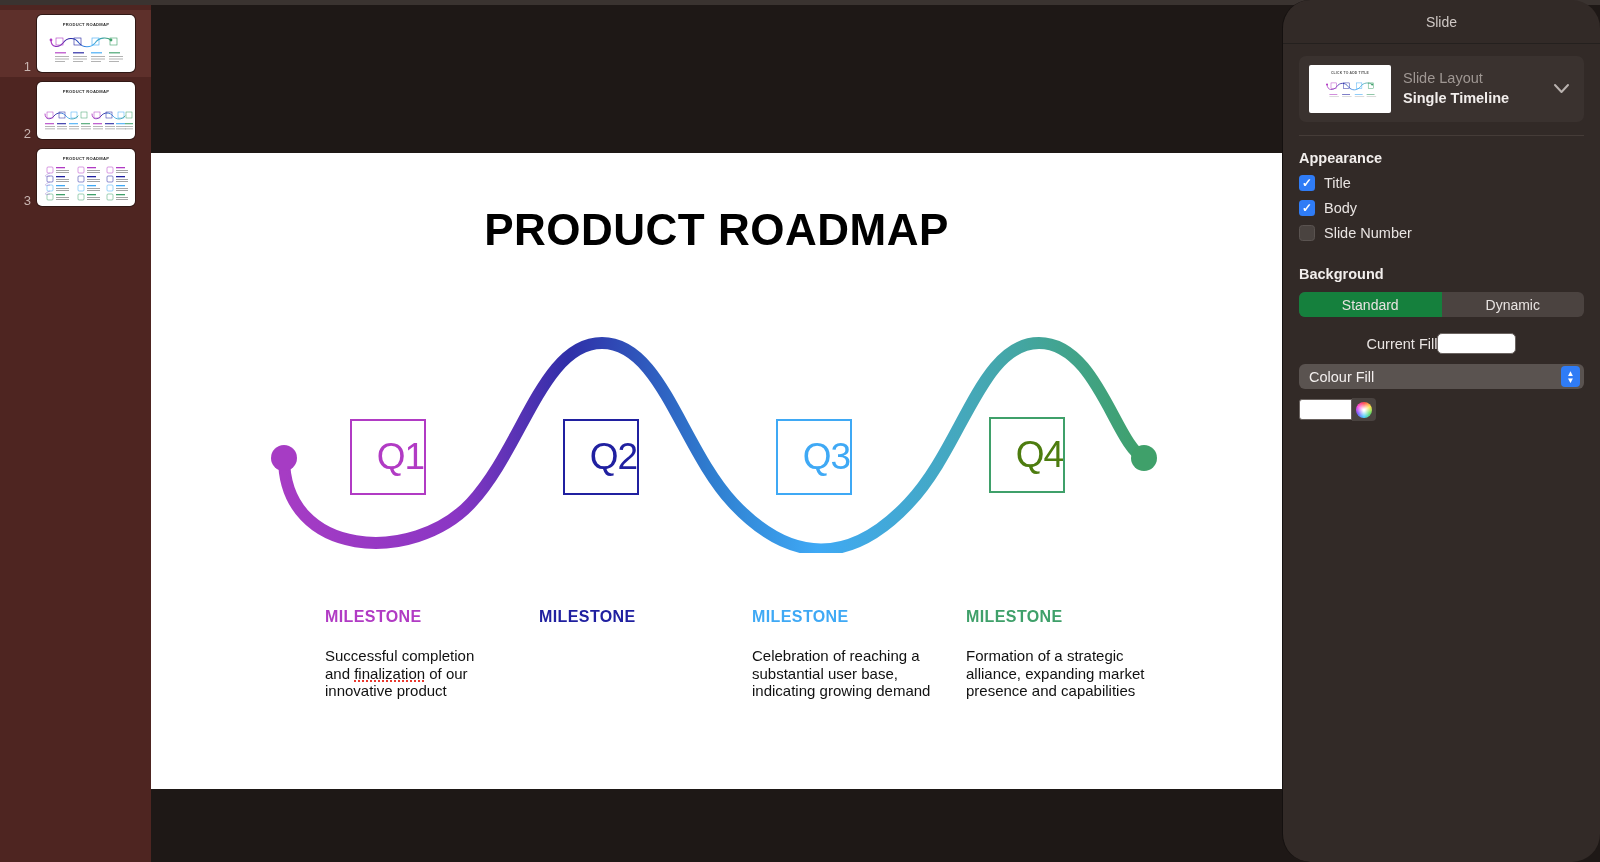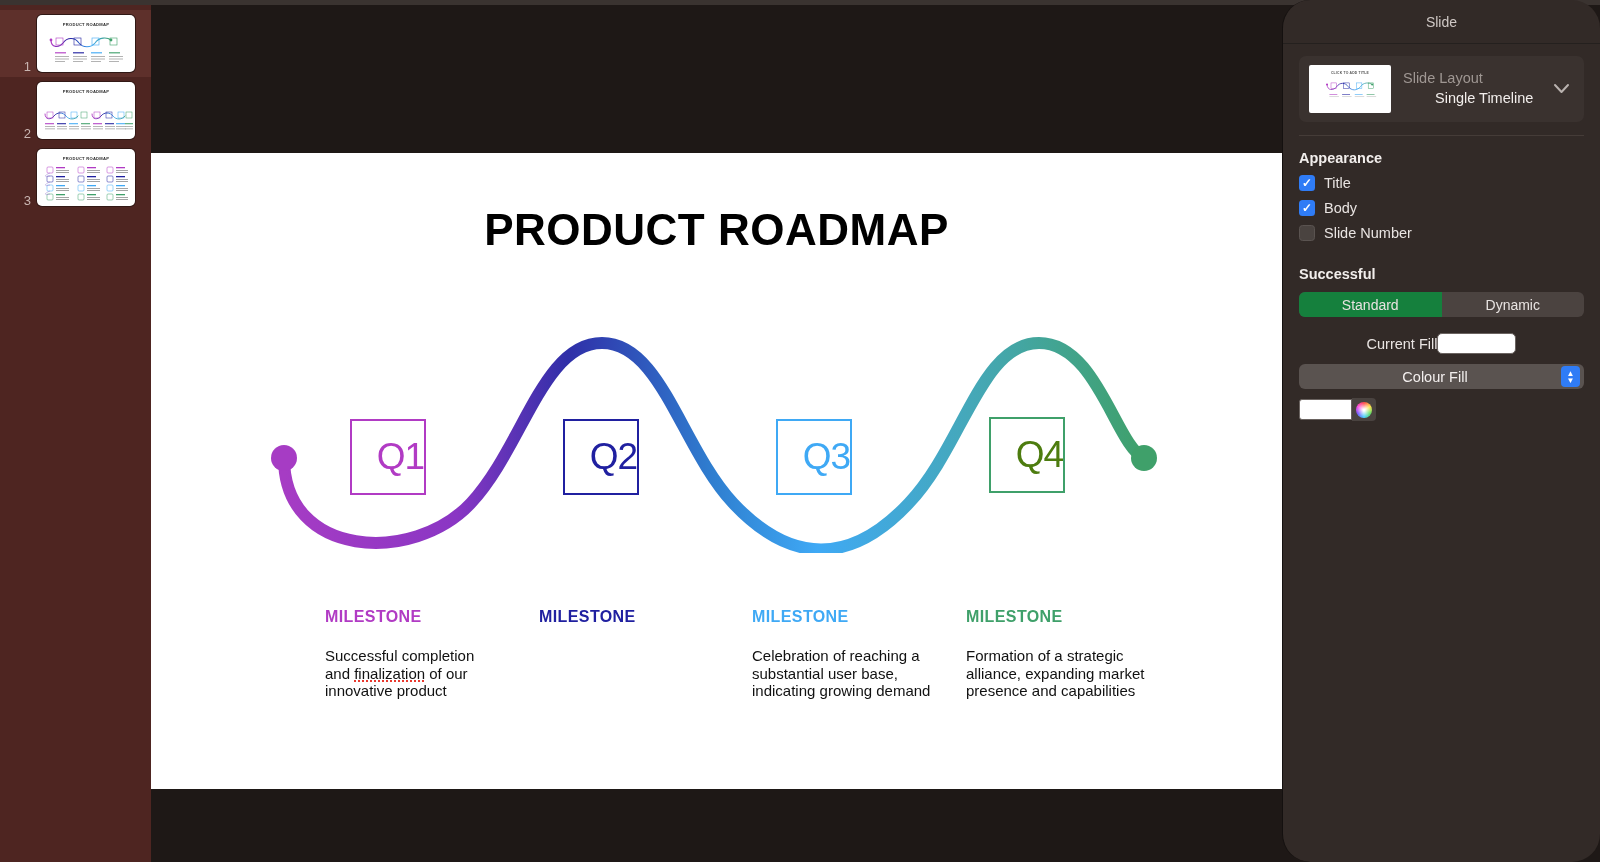--- a/index.html
+++ b/index.html
@@ -106,21 +106,21 @@
   .layout-thumb {
     width: 82px; height: 48px; background: #fff; border-radius: 2px;
     position: relative; overflow: hidden; flex: none;
   }
   .lt-title {
     position: absolute; left: 0; right: 0; top: 6px; text-align: center;
     font-size: 3.4px; font-weight: bold; color: #555; letter-spacing: .2px;
   }
   .layout-text { flex: 1; min-width: 0; }
   .layout-label { color: #9f9793; font-size: 14.5px; line-height: 1.35; }
-  .layout-value { color: #f2eeec; font-size: 14.5px; font-weight: normal; line-height: 1.35; margin-left: 32px; }
+  .layout-value { color: #f2eeec; font-size: 14.5px; font-weight: bold; line-height: 1.35; }
   .chevron { color: #b9b2af; font-size: 17px; padding-right: 4px; flex: none; }
 
   .insp-rule { margin: 13px 16px 0 16px; height: 1px; background: #453c38; }
   .section-title {
     color: #f2eeec; font-size: 14.5px; font-weight: bold;
     margin: 14px 0 0 16px;
   }
   .chk-row {
     display: flex; align-items: center; gap: 9px;
     margin: 9px 0 0 16px; color: #e9e4e2; font-size: 14.5px;
@@ -149,21 +149,21 @@
     margin: 16px 16px 0 16px;
   }
   .fill-label { color: #e9e4e2; font-size: 14.5px; }
   .fill-swatch {
     width: 79px; height: 21px; background: #ffffff; border-radius: 5px;
     border: 1px solid #6a6360;
   }
   .popup {
     margin: 10px 16px 0 16px; height: 25px; background: #5a5350;
     border-radius: 6px; display: flex; align-items: center;
-    padding: 0 4px 0 10px; position: relative; text-align: center;
+    padding: 0 4px 0 10px; position: relative;
   }
   .popup-label { color: #f3efee; font-size: 14.5px; flex: 1; }
   .popup-arrows {
     width: 19px; height: 21px; background: #2f7cf6; border-radius: 4px;
     display: flex; flex-direction: column; align-items: center;
     justify-content: center; color: #fff; font-size: 8px; line-height: 7px;
   }
   .color-row { display: flex; margin: 9px 16px 0 16px; align-items: center; }
   .color-well {
     width: 53px; height: 21px; background: #fff;
@@ -473,21 +473,21 @@
       <span class="chk on">
           <span class="tick">✓</span>
         </span>
       <span>Body</span>
     </div>
     <div class="chk-row">
       <span class="chk off"></span>
       <span>Slide Number</span>
     </div>
 
-    <div class="section-title" style="margin-top:25px;">Successful</div>
+    <div class="section-title" style="margin-top:25px;">Background</div>
 
     <div class="seg">
       <div class="seg-btn active">Standard</div>
       <div class="seg-btn">Dynamic</div>
     </div>
 
     <div class="fill-row">
       <span class="fill-label">Current Fill</span>
       <span class="fill-swatch"></span>
     </div>

